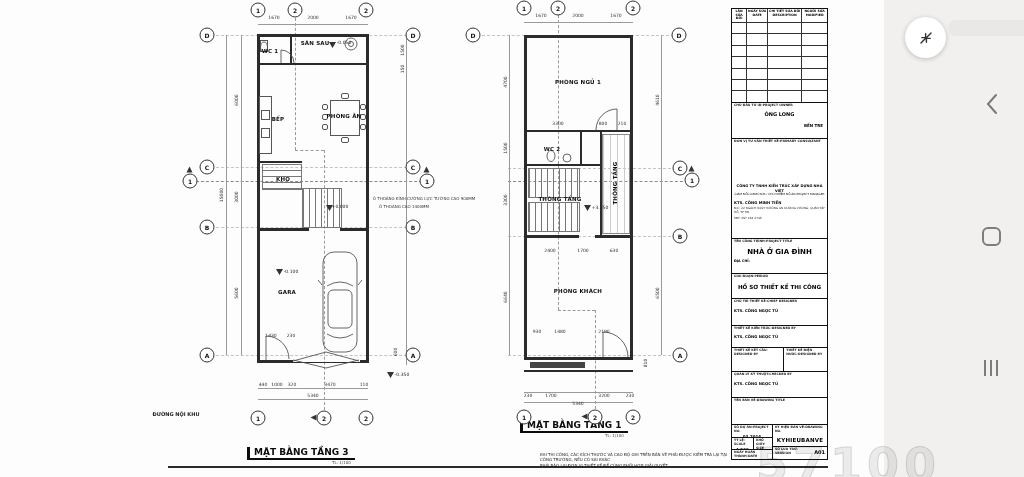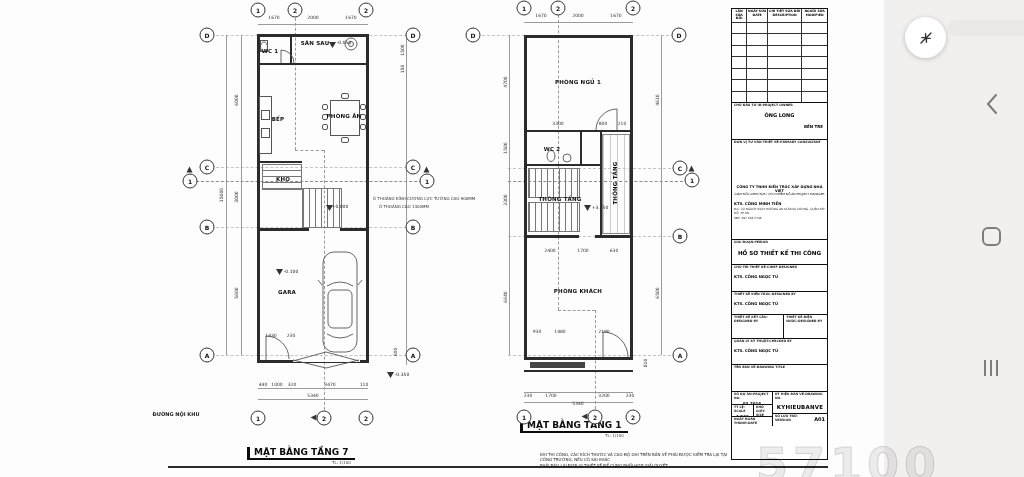--- a/index.html
+++ b/index.html
@@ -326,21 +326,21 @@
           </div>
           <div class="bub" style="left: 633px; top: 417px;">
             <span>2</span>
           </div>
           <div class="bub" style="left: 692px; top: 180px;">
             <span>1</span>
             <i class="tri-u"></i>
           </div>
         </div>
 
-      <div class="ptitle" style="left:247px;top:447px">MẶT BẰNG TẦNG 7</div>
+      <div class="ptitle" style="left:247px;top:447px">MẶT BẰNG TẦNG 3</div>
       <div class="pscale" style="left:332px;top:460px">TL: 1/100</div>
       <div class="ptitle" style="left:520px;top:420px">MẶT BẰNG TẦNG 1</div>
       <div class="pscale" style="left:605px;top:433px">TL: 1/100</div>
 
       <div id="p2notes">
         <div>KHI THI CÔNG, CÁC KÍCH THƯỚC VÀ CAO ĐỘ GHI TRÊN BẢN VẼ PHẢI ĐƯỢC KIỂM TRA LẠI TẠI CÔNG TRƯỜNG, NẾU CÓ SAI KHÁC</div>
         <div>PHẢI BÁO LẠI ĐƠN VỊ THIẾT KẾ ĐỂ CÙNG PHỐI HỢP GIẢI QUYẾT.</div>
       </div>
 
       <div id="tblock">
@@ -407,20 +407,25 @@
 
         <div class="tsec" style="height:100px">
           <span class="slab">ĐƠN VỊ TƯ VẤN THIẾT KẾ-PRIMARY CONSULTANT</span>
           <div class="cmp">CÔNG TY TNHH KIẾN TRÚC XÂY DỰNG NHÀ VIỆT</div>
           <div class="roles">GIÁM ĐỐC-DIRECTOR / CHỦ NHIỆM ĐỒ ÁN-PROJECT MANAGER</div>
           <div class="who">KTS. CÔNG MINH TIẾN</div>
           <div class="addr">Đ/C: 22 NGÁCH 64/27 ĐƯỜNG AN DƯƠNG VƯƠNG, QUẬN TÂY HỒ, TP HN</div>
           <div class="addr">SĐT: 097 464 2746</div>
         </div>
 
+        <div class="tsec" style="height:35px">
+          <span class="slab">TÊN CÔNG TRÌNH-PROJECT TITLE</span>
+          <div class="pjname">NHÀ Ở GIA ĐÌNH</div>
+          <div class="pjaddr">ĐỊA CHỈ:</div>
+        </div>
 
         <div class="tsec" style="height:25px">
           <span class="slab">GIAI ĐOẠN-PERIOD</span>
           <div class="pdname">HỒ SƠ THIẾT KẾ THI CÔNG</div>
         </div>
 
         <div class="tsec" style="height:27px">
           <span class="slab">CHỦ TRÌ THIẾT KẾ-CHIEF DESIGNER</span>
           <div class="who">KTS. CÔNG NGỌC TÚ</div>
         </div>

